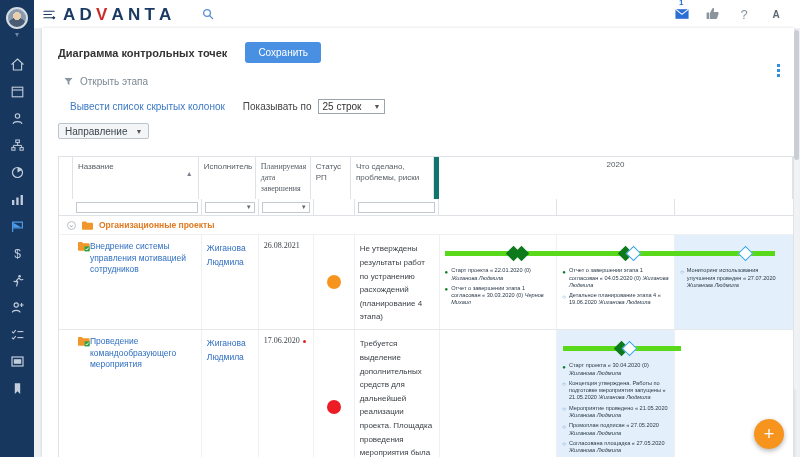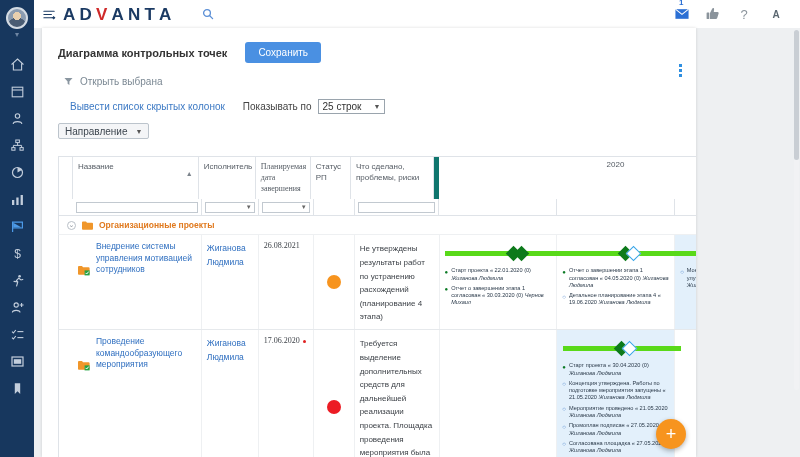--- a/index.html
+++ b/index.html
@@ -53,21 +53,21 @@
     position:absolute; top:-9px; left:4px; font-size:8px; color:#2b6fd4; font-weight:bold;
   }
   .avatarA {
     width:16px; height:16px; border-radius:50%;
     display:flex; align-items:center; justify-content:center;
     font-size:10px; color:#5b6770; font-weight:bold;
   }
 
   
   .card {
-    position:absolute; left:42px; top:28px; width:654px; height:429px;
+    position:absolute; left:42px; top:28px; width:752px; height:429px;
     background:#fff; box-shadow:0 0 3px rgba(0,0,0,.14);
     overflow:hidden;
   }
   .card-head { display:flex; align-items:center; padding:14px 0 0 16px; }
   .card-title { font-size:11px; font-weight:bold; color:#333; }
   .save-btn {
     margin-left:18px; background:#4a90e2; color:#fff; border:none;
     border-radius:3px; font-size:10px; padding:5px 13px; cursor:pointer;
     font-family:inherit;
   }
@@ -147,21 +147,21 @@
   .folder svg { width:11px; height:9px; display:block; }
   .grp-label { font-size:8.5px; color:#e07a1f; font-weight:bold; }
 
   
   .drow {
     display:flex; border-left:1px solid #dfe3e8; border-right:1px solid #dfe3e8;
     border-bottom:1px solid #e6e9ec; background:#fff; position:relative;
   }
   .dcell { border-right:1px solid #eef0f2; padding:6px 5px; }
   .dcell.c-exp { border-right:none; }
-  .dname { display:flex; align-items:flex-end; gap:6px; }
+  .dname { display:flex; align-items:flex-start; }
   .dname .ficon { flex:0 0 auto; }
   .dname .ficon svg { width:12px; height:11px; display:block; }
   .dname a { color:#2f6fc0; font-size:8.5px; line-height:1.35; text-decoration:none; }
   .dperf { color:#2f6fc0; font-size:8.5px; line-height:1.35; }
   .ddate { font-size:8px; color:#3a3f45; display:flex; align-items:baseline; gap:3px; }
   .ddate .dot { width:3px; height:3px; border-radius:50%; background:#e02222; display:inline-block; }
   .dstat { display:flex; align-items:center; justify-content:center; }
   .bulb { width:14px; height:14px; border-radius:50%; }
   .dwhat { font-size:8px; color:#3a3f45; line-height:1.45; }
 
@@ -348,21 +348,21 @@
     <div class="kebab">
         <i></i>
         <i></i>
         <i></i>
       </div>
 
     <div class="filter-row">
       <svg viewBox="0 0 10 10" fill="#8a96a0">
           <path d="M0.5 1 L9.5 1 L6 5 L6 9 L4 7.6 L4 5 Z"></path>
         </svg>
-      <span class="lbl">Открыть выбрана</span>
+      <span class="lbl">Открыть этапа</span>
     </div>
 
     <div class="opts-row">
       <span class="link">Вывести список скрытых колонок</span>
       <span class="showlbl">Показывать по</span>
       <span class="selwrap">
         <span>25 строк</span>
         <span class="arr">▼</span>
       </span>
     </div>

